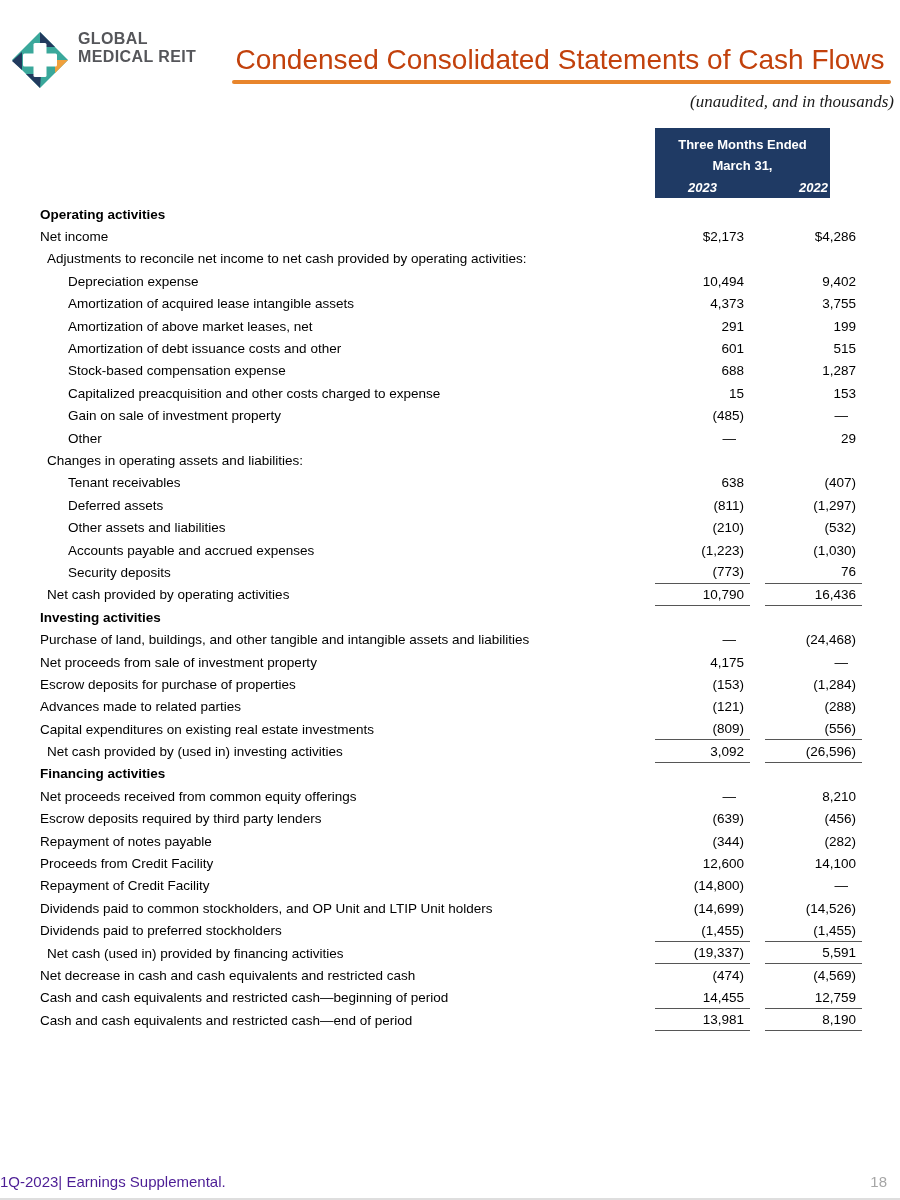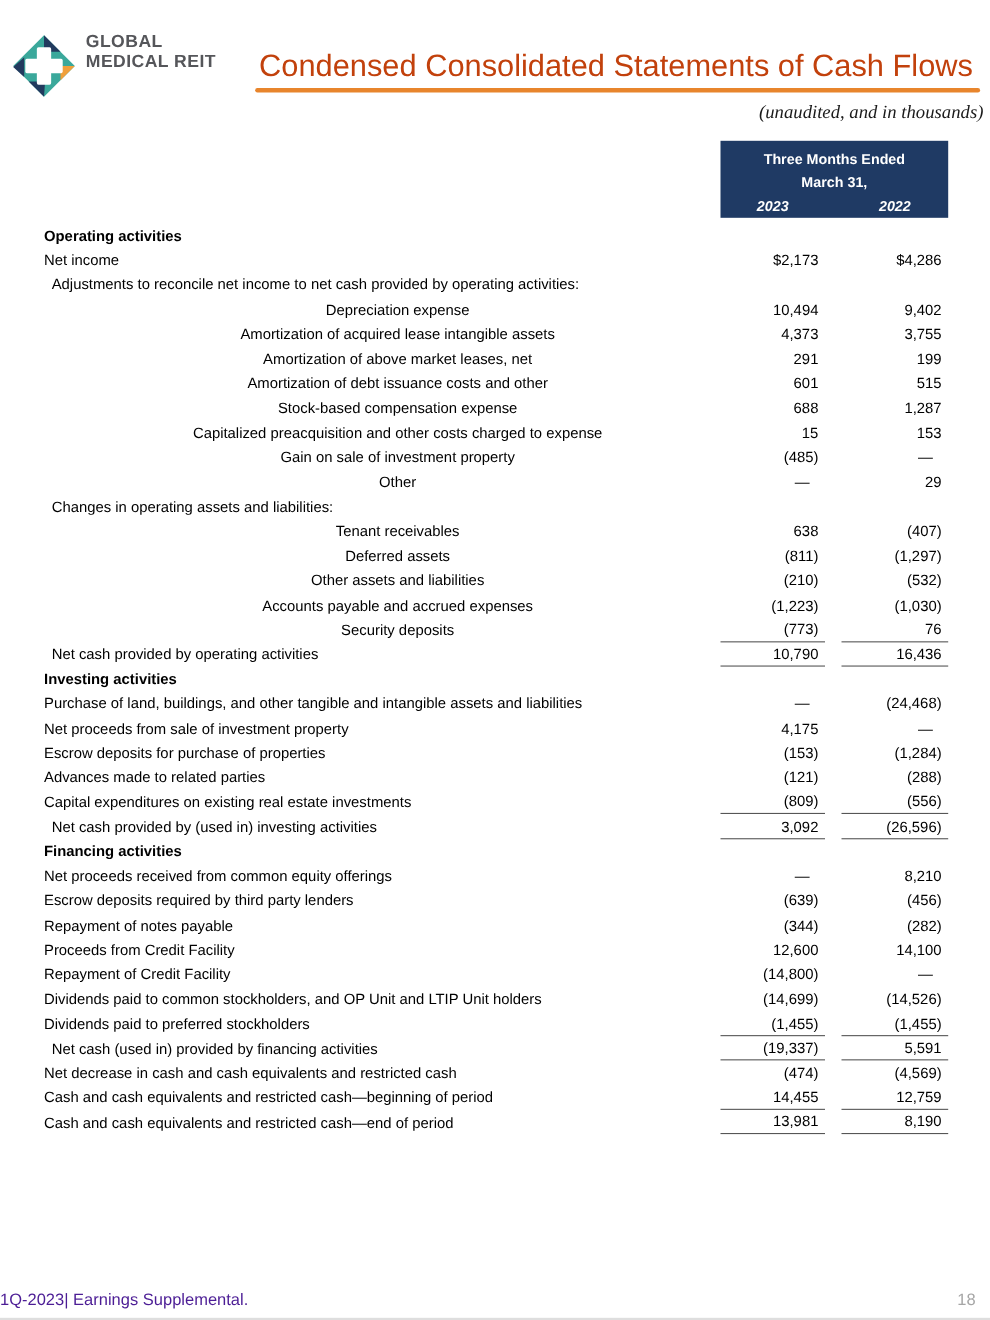--- a/index.html
+++ b/index.html
@@ -15,37 +15,37 @@
     position:absolute;left:228px;right:8px;top:44px;text-align:center;
     font-size:28px;color:#c2410c;font-weight:400;white-space:nowrap;
   }
   .title-rule{position:absolute;left:232px;right:9px;top:80px;height:4px;border-radius:2px;}
   .subtitle{
     position:absolute;right:6px;top:92px;text-align:right;
     font-family:"Liberation Serif",serif;font-style:italic;font-size:17px;color:#1a1a1a;
   }
   
   .col-header{
-    position:absolute;left:655px;top:128px;width:207px;height:70px;
+    position:absolute;left:655px;top:128px;width:175px;height:70px;
     color:#fff;font-weight:700;font-size:13px;text-align:center;
   }
   .col-header .l1{padding-top:9px;}
   .col-header .l2{padding-top:6px;}
   .col-header .years{
     display:grid;grid-template-columns:95px 15px 97px;padding-top:7px;font-style:italic;
   }
   
   .table{position:absolute;left:40px;right:38px;top:203px;font-size:13.5px;}
   .row{
     display:grid;grid-template-columns:1fr 95px 15px 97px;
     height:22.4px;align-items:center;
   }
   .row .lbl{white-space:nowrap;overflow:hidden;}
   .row.ind1 .lbl{padding-left:7px;}
-  .row.ind2 .lbl{padding-left:28px;text-align:center;}
+  .row.ind2 .lbl{padding-left:28px;}
   .row.bold .lbl{font-weight:700;}
   .row .v1,.row .v2{
     text-align:right;padding-right:6px;height:100%;
     display:flex;align-items:center;justify-content:flex-end;box-sizing:border-box;
   }
   .row.rule .v1,.row.rule .v2{border-bottom:1.5px solid #565656;}
   .row .v1.dash,.row .v2.dash{padding-right:14px;}
   
   .footer-left{position:absolute;left:0;bottom:10px;font-size:15px;color:#4c1d95;}
   .page-num{position:absolute;right:13px;bottom:10px;font-size:15px;color:#a6a6a6;}

